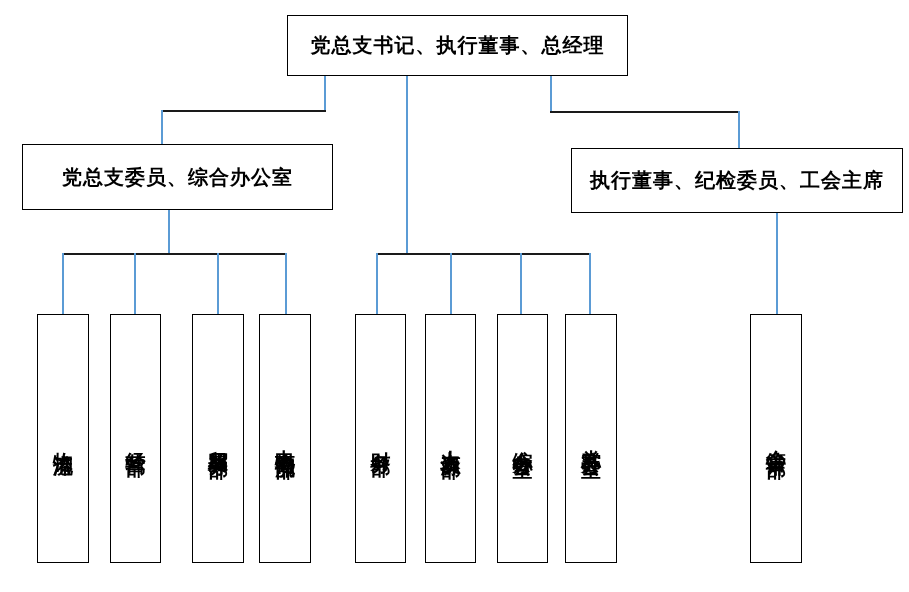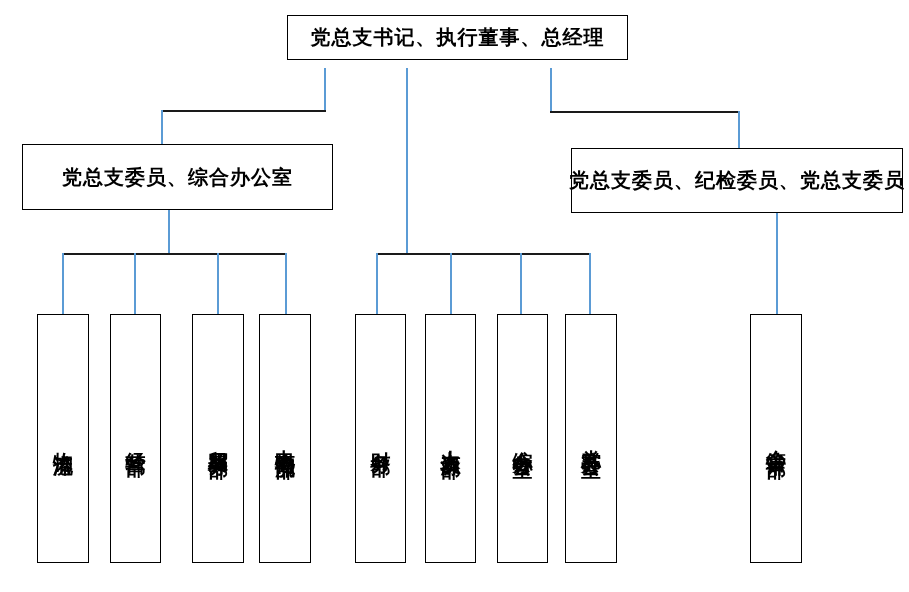--- a/index.html
+++ b/index.html
@@ -90,30 +90,30 @@
   <div class="vline" style="left:285px; top:253px; height:62px;"></div>
 
   <div class="hline-black" style="left:376px; top:253px; width:214px;"></div>
   <div class="vline" style="left:376px; top:253px; height:62px;"></div>
   <div class="vline" style="left:450px; top:253px; height:62px;"></div>
   <div class="vline" style="left:520px; top:253px; height:62px;"></div>
   <div class="vline" style="left:589px; top:253px; height:62px;"></div>
 
   <div class="vline" style="left:776px; top:213px; height:102px;"></div>
 
-  <div class="node horiz" style="left:287px; top:15px; width:341px; height:45px;">
+  <div class="node horiz" style="left:287px; top:15px; width:341px; height:61px;">
     <span>党总支书记、执行董事、总经理</span>
   </div>
 
   <div class="node horiz" style="left:22px; top:144px; width:311px; height:66px;">
     <span>党总支委员、综合办公室</span>
   </div>
 
   <div class="node horiz" style="left:571px; top:148px; width:332px; height:65px;">
-    <span>党总支委员、纪检委员、党总支委员</span>
+    <span>执行董事、纪检委员、工会主席</span>
   </div>
 
   <div class="node vert" style="left:37px; top:314px; width:52px; height:249px;">
     <span class="vtext">物流港</span>
   </div>
   <div class="node vert" style="left:110px; top:314px; width:51px; height:249px;">
     <span class="vtext">经营部</span>
   </div>
   <div class="node vert" style="left:192px; top:314px; width:52px; height:249px;">
     <span class="vtext">贸易服务部</span>

